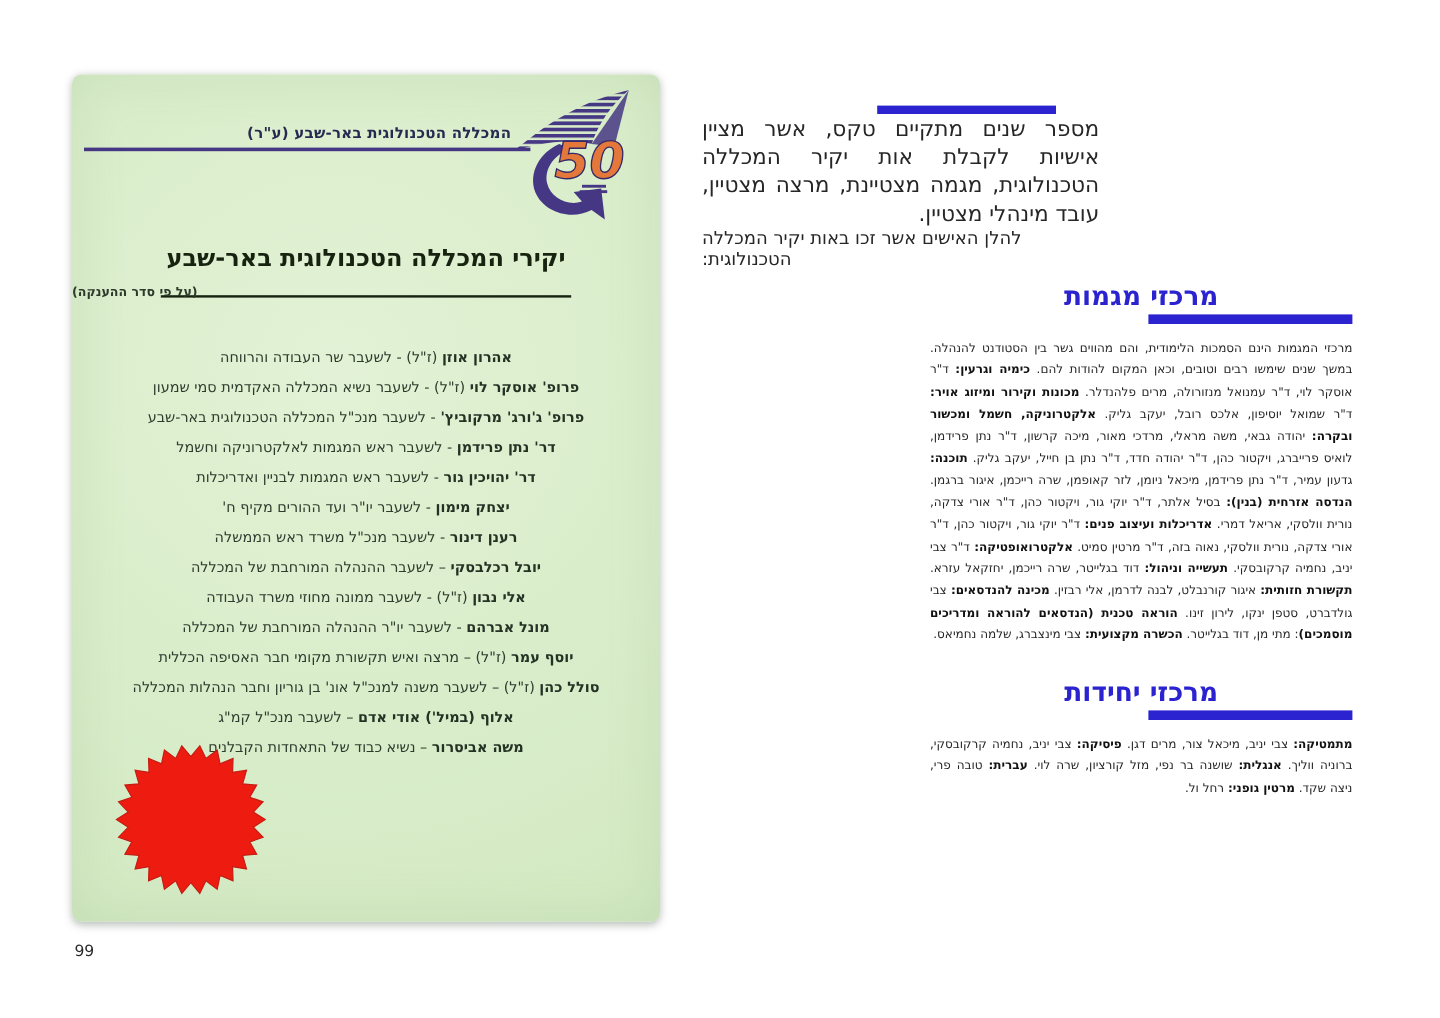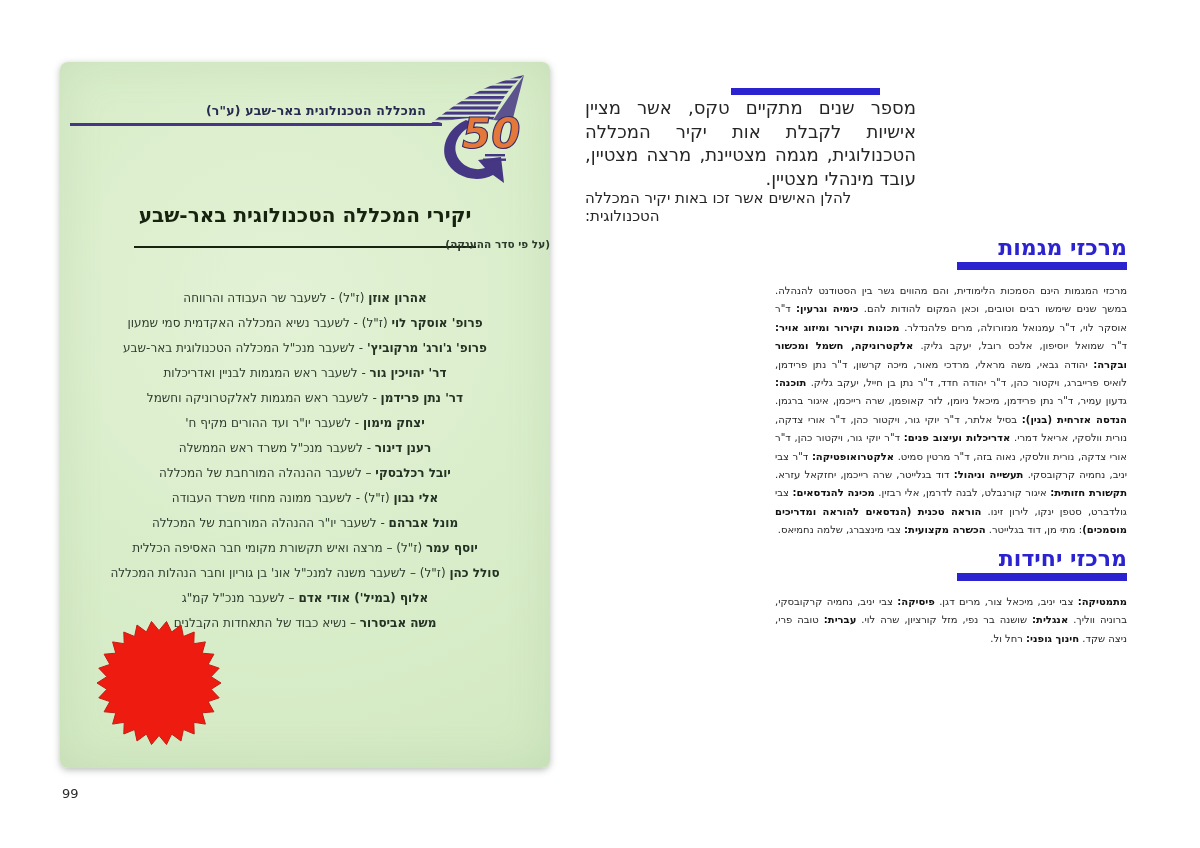--- a/index.html
+++ b/index.html
@@ -37,21 +37,21 @@
     position:absolute;top:61px;left:10px;width:372px;height:3px;
     background:var(--purple);
   }
   .logo50{position:absolute;top:8px;right:22px;width:102px;height:114px;}
   .cert-title-wrap{position:absolute;top:141px;left:0;width:100%;text-align:center;direction:rtl;}
   .cert-title{
     display:inline-block;font-size:20px;font-weight:bold;color:#17220f;
     border-bottom:2px solid #17220f;padding:0 5px 19px;white-space:nowrap;
   }
   .cert-subtitle{
-    position:absolute;top:176px;left:0;width:100%;text-align:right;
+    position:absolute;top:176px;left:0;width:100%;text-align:left;
     font-size:10.5px;font-weight:bold;color:#2c3a2c;direction:rtl;
   }
   .honorees{
     position:absolute;top:224px;left:12px;right:12px;
     text-align:center;direction:rtl;
   }
   .honoree{
     height:25px;line-height:25px;font-size:12px;white-space:nowrap;
     color:var(--cert-text);
   }
@@ -73,24 +73,24 @@
   }
   .lead-in{
     position:absolute;left:585px;top:189px;width:331px;
     direction:rtl;text-align:left;
     font-size:15px;color:var(--body-text);
   }
   .sections{
     position:absolute;left:775px;top:236px;width:352px;direction:rtl;
   }
   .section-block{display:block;}
-  .section-block + .section-block{margin-top:7px;}
+  .section-block + .section-block{margin-top:26px;}
   .section-heading{
     font-size:22px;line-height:24px;font-weight:bold;color:var(--blue);
-    text-align:right;white-space:nowrap;
+    text-align:center;white-space:nowrap;
   }
   .section-bar{width:170px;height:8px;background:var(--blue);margin-top:2px;}
   .section-para{
     margin-top:12px;font-size:10px;line-height:18.4px;
     text-align:justify;text-align-last:right;color:var(--body-text);
   }
   .section-para b{font-weight:bold;color:#111;}
 </style>
 </head>
 <body>
@@ -121,22 +121,22 @@
 
   <div class="cert-title-wrap">
     <span class="cert-title">יקירי המכללה הטכנולוגית באר-שבע</span>
   </div>
   <div class="cert-subtitle">(על פי סדר ההענקה)</div>
 
   <div class="honorees">
       <div class="honoree"><b>אהרון אוזן</b><span> (ז"ל) - לשעבר שר העבודה והרווחה</span></div>
       <div class="honoree"><b>פרופ' אוסקר לוי</b><span> (ז"ל) - לשעבר נשיא המכללה האקדמית סמי שמעון</span></div>
       <div class="honoree"><b>פרופ' ג'ורג' מרקוביץ'</b><span> - לשעבר מנכ"ל המכללה הטכנולוגית באר-שבע</span></div>
+      <div class="honoree"><b>דר' נתן פרידמן</b><span> - לשעבר ראש המגמות לאלקטרוניקה וחשמל</span></div>
       <div class="honoree"><b>דר' יהויכין גור</b><span> - לשעבר ראש המגמות לבניין ואדריכלות</span></div>
-      <div class="honoree"><b>דר' נתן פרידמן</b><span> - לשעבר ראש המגמות לאלקטרוניקה וחשמל</span></div>
       <div class="honoree"><b>יצחק מימון</b><span> - לשעבר יו"ר ועד ההורים מקיף ח'</span></div>
       <div class="honoree"><b>רענן דינור</b><span> - לשעבר מנכ"ל משרד ראש הממשלה</span></div>
       <div class="honoree"><b>יובל רכלבסקי</b><span> – לשעבר ההנהלה המורחבת של המכללה</span></div>
       <div class="honoree"><b>אלי נבון</b><span> (ז"ל) - לשעבר ממונה מחוזי משרד העבודה</span></div>
       <div class="honoree"><b>מונל אברהם</b><span> - לשעבר יו"ר ההנהלה המורחבת של המכללה</span></div>
       <div class="honoree"><b>יוסף עמר</b><span> (ז"ל) – מרצה ואיש תקשורת מקומי חבר האסיפה הכללית</span></div>
       <div class="honoree"><b>סולל כהן</b><span> (ז"ל) – לשעבר משנה למנכ"ל אונ' בן גוריון וחבר הנהלות המכללה</span></div>
       <div class="honoree"><b>אלוף (במיל') אודי אדם</b><span> – לשעבר מנכ"ל קמ"ג</span></div>
       <div class="honoree"><b>משה אביסרור</b><span> – נשיא כבוד של התאחדות הקבלנים</span></div>
     </div>
@@ -156,15 +156,15 @@
 
 <div class="sections">
     <div class="section-block">
       <div class="section-heading">מרכזי מגמות</div>
       <div class="section-bar"></div>
       <p class="section-para"><span>מרכזי המגמות הינם הסמכות הלימודית, והם מהווים גשר בין הסטודנט להנהלה. במשך שנים שימשו רבים וטובים, וכאן המקום להודות להם. </span><b>כימיה וגרעין:</b><span> ד"ר אוסקר לוי, ד"ר עמנואל מנזורולה, מרים פלהנדלר. </span><b>מכונות וקירור ומיזוג אויר:</b><span> ד"ר שמואל יוסיפון, אלכס רובל, יעקב גליק. </span><b>אלקטרוניקה, חשמל ומכשור ובקרה:</b><span> יהודה גבאי, משה מראלי, מרדכי מאור, מיכה קרשון, ד"ר נתן פרידמן, לואיס פרייברג, ויקטור כהן, ד"ר יהודה חדד, ד"ר נתן בן חייל, יעקב גליק. </span><b>תוכנה:</b><span> גדעון עמיר, ד"ר נתן פרידמן, מיכאל ניומן, לזר קאופמן, שרה רייכמן, איגור ברגמן. </span><b>הנדסה אזרחית (בנין):</b><span> בסיל אלתר, ד"ר יוקי גור, ויקטור כהן, ד"ר אורי צדקה, נורית וולסקי, אריאל דמרי. </span><b>אדריכלות ועיצוב פנים:</b><span> ד"ר יוקי גור, ויקטור כהן, ד"ר אורי צדקה, נורית וולסקי, נאוה בזה, ד"ר מרטין סמיט. </span><b>אלקטרואופטיקה:</b><span> ד"ר צבי יניב, נחמיה קרקובסקי. </span><b>תעשייה וניהול:</b><span> דוד בגלייטר, שרה רייכמן, יחזקאל עזרא. </span><b>תקשורת חזותית:</b><span> איגור קורנבלט, לבנה לדרמן, אלי רבזין. </span><b>מכינה להנדסאים:</b><span> צבי גולדברט, סטפן ינקו, לירון זינו. </span><b>הוראה טכנית (הנדסאים להוראה ומדריכים מוסמכים)</b><span>: מתי מן, דוד בגלייטר. </span><b>הכשרה מקצועית:</b><span> צבי מינצברג, שלמה נחמיאס.</span></p>
     </div>
     <div class="section-block">
       <div class="section-heading">מרכזי יחידות</div>
       <div class="section-bar"></div>
-      <p class="section-para"><b>מתמטיקה:</b><span> צבי יניב, מיכאל צור, מרים דגן. </span><b>פיסיקה:</b><span> צבי יניב, נחמיה קרקובסקי, ברוניה ווליך. </span><b>אנגלית:</b><span> שושנה בר נפי, מזל קורציון, שרה לוי. </span><b>עברית:</b><span> טובה פרי, ניצה שקד. </span><b>חינוך גופני:</b><span> רחל ול.</span></p>
+      <p class="section-para"><b>מתמטיקה:</b><span> צבי יניב, מיכאל צור, מרים דגן. </span><b>פיסיקה:</b><span> צבי יניב, נחמיה קרקובסקי, ברוניה ווליך. </span><b>אנגלית:</b><span> שושנה בר נפי, מזל קורציון, שרה לוי. </span><b>עברית:</b><span> טובה פרי, ניצה שקד. </span><b>מרטין גופני:</b><span> רחל ול.</span></p>
     </div>
   </div>
 
 </body></html>

